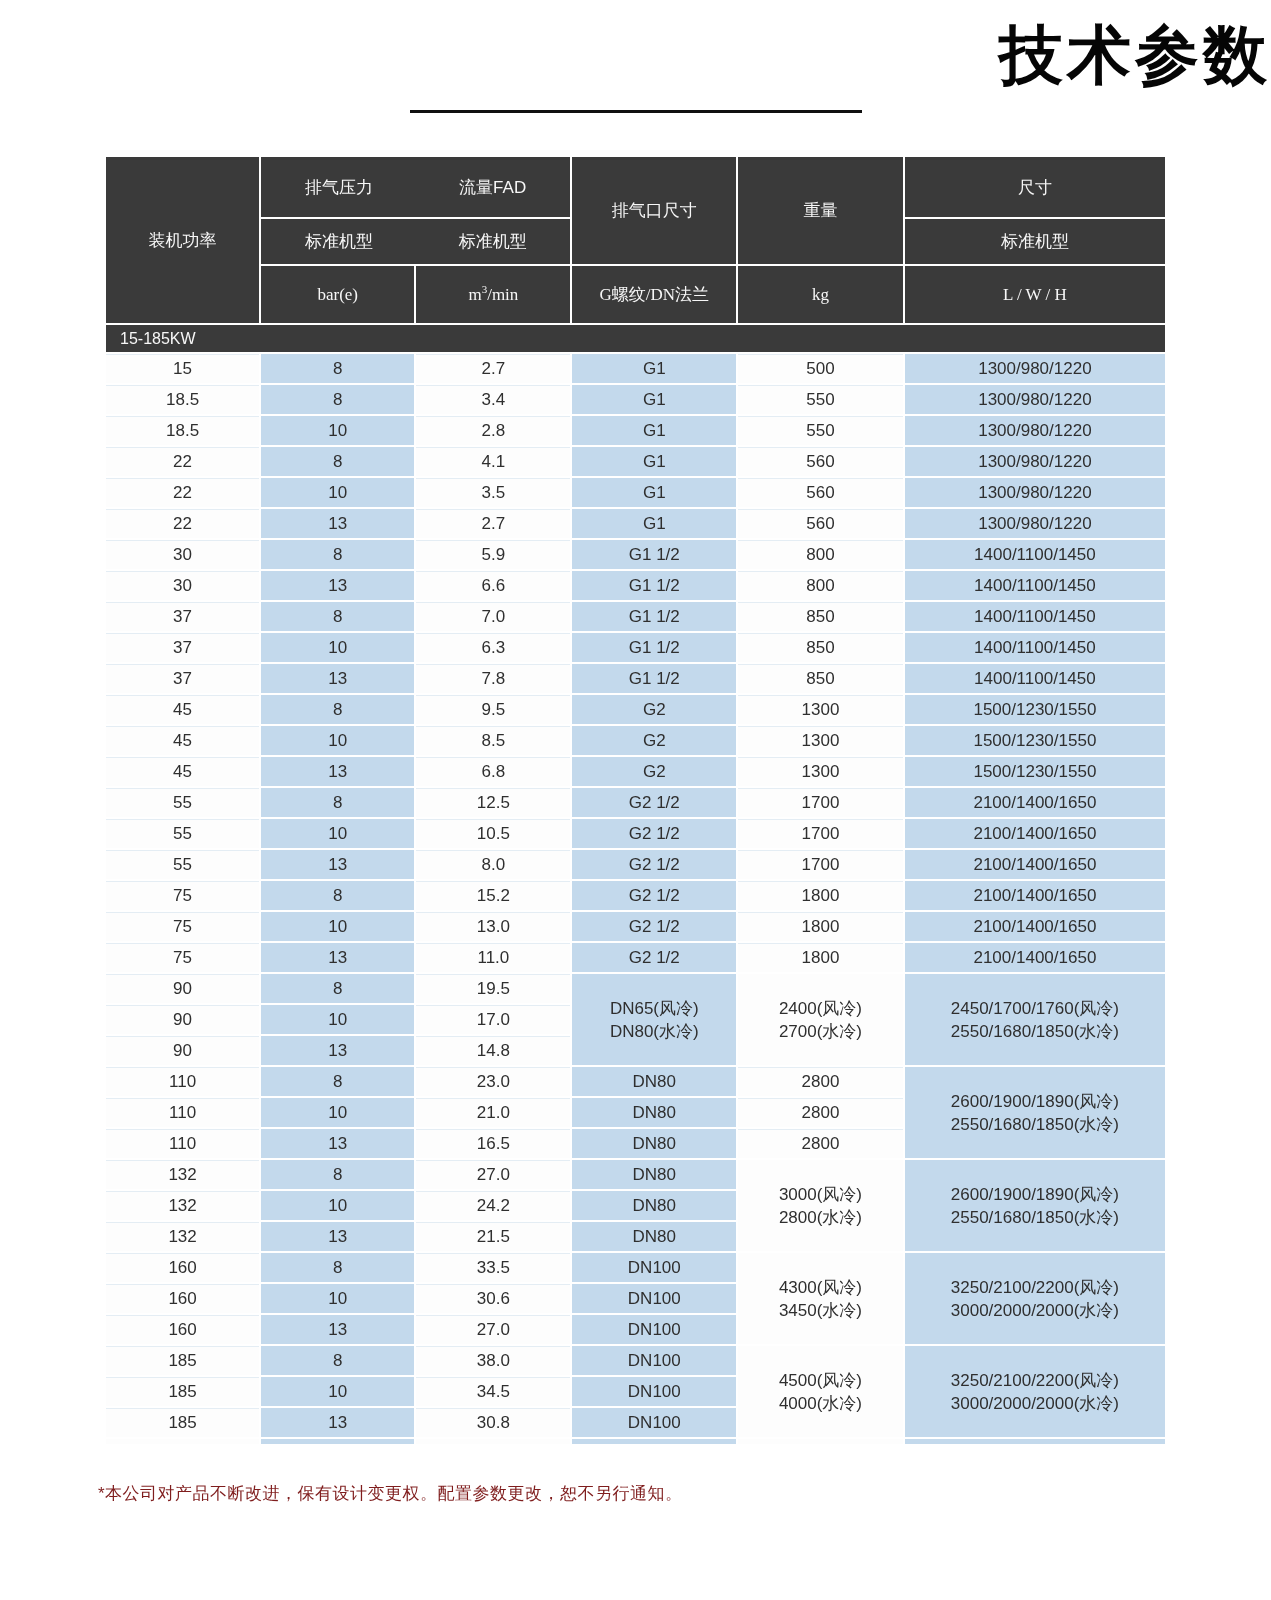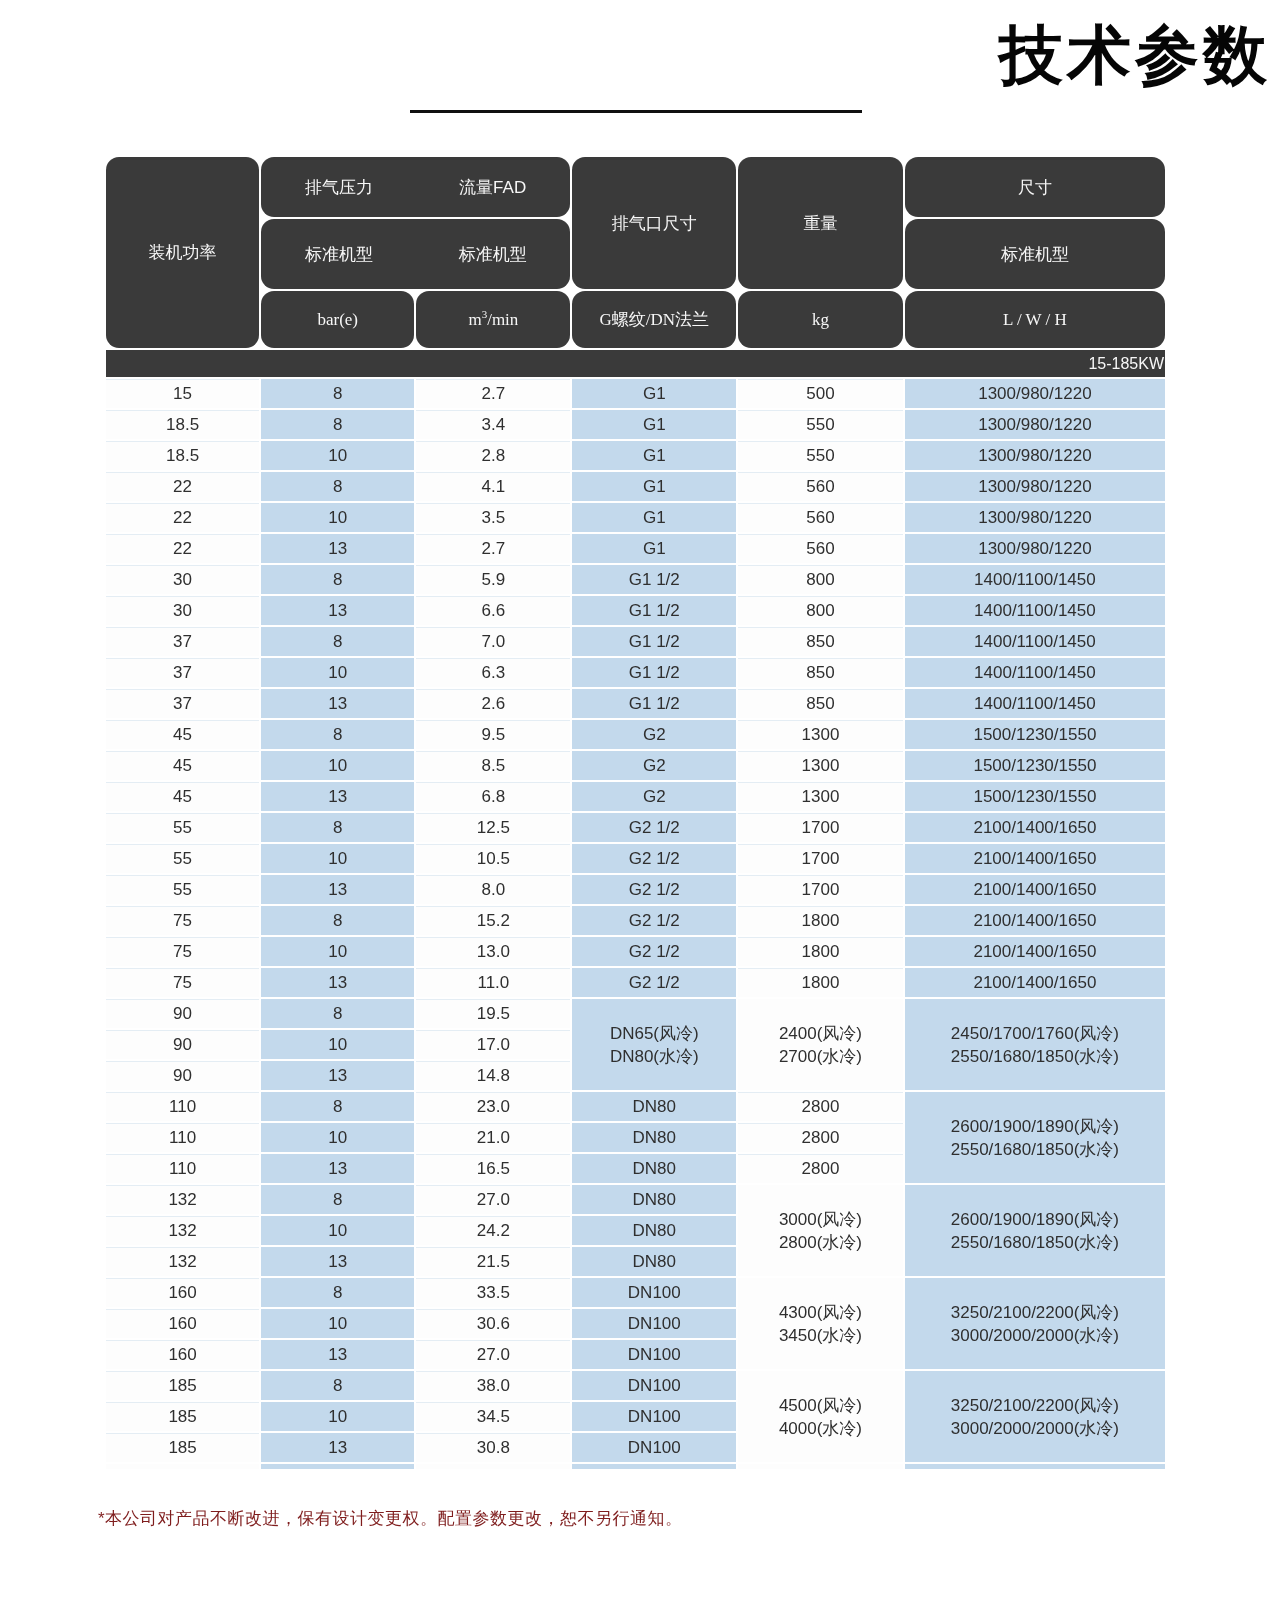--- a/index.html
+++ b/index.html
@@ -10,30 +10,30 @@
   }
   .title{
     text-align:right;font-size:64px;font-weight:700;color:#050505;
     margin-top:20px;letter-spacing:4px;line-height:1.1;
   }
   .title-underline{width:452px;height:3px;background:#101010;margin:20px auto 0;}
   .table-wrap{width:1063px;margin:42px auto 0;}
   table{width:100%;table-layout:fixed;border-collapse:separate;border-spacing:2px;}
   td{box-sizing:border-box;text-align:center;vertical-align:middle;overflow:hidden;}
   
-  td.h{background:#3a3a3a;color:#f7f7f7;font-size:17px;font-weight:400;border-radius:13px;}
+  td.h{background:#3a3a3a;color:#f7f7f7;font-size:17px;font-weight:400;}
   tr.h1 td{height:60px;}
-  tr.h2 td{height:70px;}
+  tr.h2 td{height:45px;}
   tr.h3 td{height:57px;font-family:Liberation Serif, serif;}
   .split{display:flex;width:100%;}
   .split span{flex:1;text-align:center;}
   sup{font-size:11px;vertical-align:super;line-height:0;}
   
   td.section{
-    background:#3a3a3a;color:#f7f7f7;font-size:16px;text-align:right;
+    background:#3a3a3a;color:#f7f7f7;font-size:16px;text-align:left;
     padding-left:14px;height:27px;
   }
   
   tr.r td{height:29px;font-size:17px;color:#2f2f2f;}
   td.w{background:#fdfdfd;border-top:1px solid #e4edf4;}
   td.b{background:#c3d9ec;}
   td.m{font-size:16px;line-height:23px;border-top:none;text-align:center;}
   td.m div{white-space:nowrap;}
   tr.strip td{height:5px;border-top:none;}
   .footnote{
@@ -167,21 +167,21 @@
           <td class="w">37</td>
           <td class="b">10</td>
           <td class="w">6.3</td>
           <td class="b">G1 1/2</td>
           <td class="w">850</td>
           <td class="b">1400/1100/1450</td>
         </tr>
   <tr class="r">
           <td class="w">37</td>
           <td class="b">13</td>
-          <td class="w">2.6</td>
+          <td class="w">7.8</td>
           <td class="b">G1 1/2</td>
           <td class="w">850</td>
           <td class="b">1400/1100/1450</td>
         </tr>
   <tr class="r">
           <td class="w">45</td>
           <td class="b">8</td>
           <td class="w">9.5</td>
           <td class="b">G2</td>
           <td class="w">1300</td>

